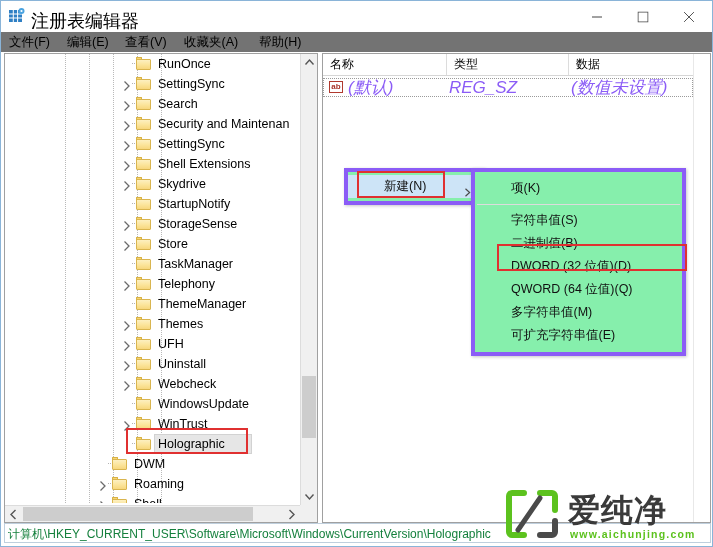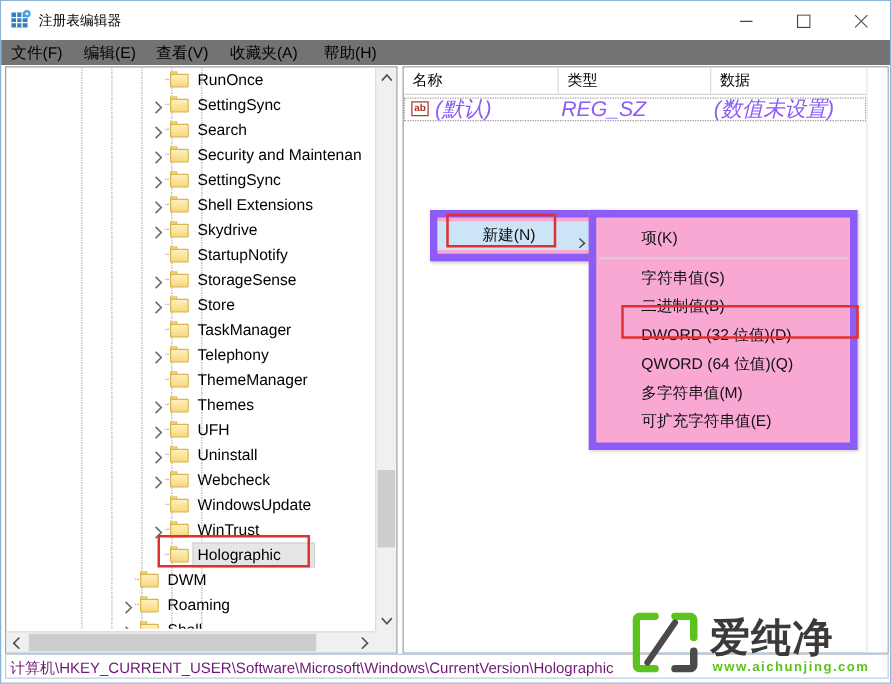--- a/index.html
+++ b/index.html
@@ -8,21 +8,21 @@
     font-family:"Liberation Sans","DejaVu Sans",sans-serif;
     font-size:12px;color:#000;background:#ffffff;
     -webkit-font-smoothing:antialiased;
   }
   .window{position:absolute;left:0;top:0;width:713px;height:547px;background:#fff;
           border:1px solid #8ab4d8;box-sizing:border-box;}
 
   
   .titlebar{position:absolute;left:0;top:0;right:0;height:31px;background:#ffffff;}
   .app-icon{position:absolute;left:8px;top:7px;width:16px;height:16px;}
-  .title-text{position:absolute;left:30px;top:8px;font-size:11px;color:#000;white-space:nowrap;}
+  .title-text{position:absolute;left:30px;top:8px;font-size:18px;color:#000;white-space:nowrap;}
   .winbtn{position:absolute;top:0;width:46px;height:31px;cursor:default;}
   .winbtn svg{position:absolute;left:50%;top:50%;transform:translate(-50%,-50%);}
   .btn-min{right:92px;}
   .btn-max{right:46px;}
   .btn-close{right:0;}
 
   
   .menubar{position:absolute;left:0;top:31px;right:0;height:20px;background:#737373;}
   .menuitem{position:absolute;top:2px;font-size:12.5px;color:#000;white-space:nowrap;cursor:default;}
 
@@ -76,34 +76,34 @@
           border-right:1px solid #dcdcdc;box-sizing:border-box;padding-left:7px;cursor:default;}
   .lv-row{position:absolute;left:0;top:24px;right:17px;height:19px;
           border:1px dotted #9a9a9a;box-sizing:border-box;}
   .lv-cell{position:absolute;top:0;height:17px;line-height:17px;font-size:17px;color:#8b5cf6;white-space:nowrap;font-style:italic;}
   .ab-ico{position:absolute;left:5px;top:2px;width:14px;height:12px;
           border:1px solid #b03a2e;background:#fff;box-sizing:border-box;
           font-size:8px;line-height:10px;text-align:center;color:#a8342a;font-weight:bold;
           font-family:"Liberation Sans",sans-serif;}
 
   
-  .ctx{position:absolute;background:#f9a8d4;border:6px solid #8b5cf6;box-sizing:border-box;
+  .ctx{position:absolute;background:#86efac;border:4px solid #8b5cf6;box-sizing:border-box;
        box-shadow:1px 1px 3px rgba(0,0,0,.22);}
   .ctx-item{position:relative;height:23px;line-height:23px;font-size:12.5px;color:#111;
             padding-left:36px;white-space:nowrap;cursor:default;}
   .ctx-item.sel{background:#cde4f7;}
   .ctx-sep{height:1px;background:#dcdcdc;margin:4px 2px 4px 2px;}
   .ctx-arrow{position:absolute;right:10px;top:7px;width:7px;height:9px;}
   .menu-parent{left:343px;top:167px;width:141px;padding:3px 0;}
   .menu-sub{left:470px;top:167px;width:215px;padding:5px 0;}
 
   
   .statusbar{position:absolute;left:3px;bottom:3px;width:707px;height:20px;
              background:#fff;border:1px solid #bfcfdd;box-sizing:border-box;overflow:hidden;}
-  .status-text{position:absolute;left:3px;top:2px;font-size:12px;color:#701a75;white-space:nowrap;}
+  .status-text{position:absolute;left:3px;top:2px;font-size:12px;color:#15803d;white-space:nowrap;}
 
   
   .watermark{position:absolute;left:505px;top:487px;width:205px;height:58px;}
   .wm-logo{position:absolute;left:0;top:2px;width:54px;height:48px;}
   .wm-cn{position:absolute;left:62px;top:1px;font-size:32px;font-weight:bold;color:#3a3a3a;
          letter-spacing:1px;font-family:"DejaVu Sans",sans-serif;white-space:nowrap;}
   .wm-url{position:absolute;left:64px;top:40px;font-size:10.5px;font-weight:bold;color:#5cc21e;
           letter-spacing:1.2px;white-space:nowrap;}
 </style>
 </head>

